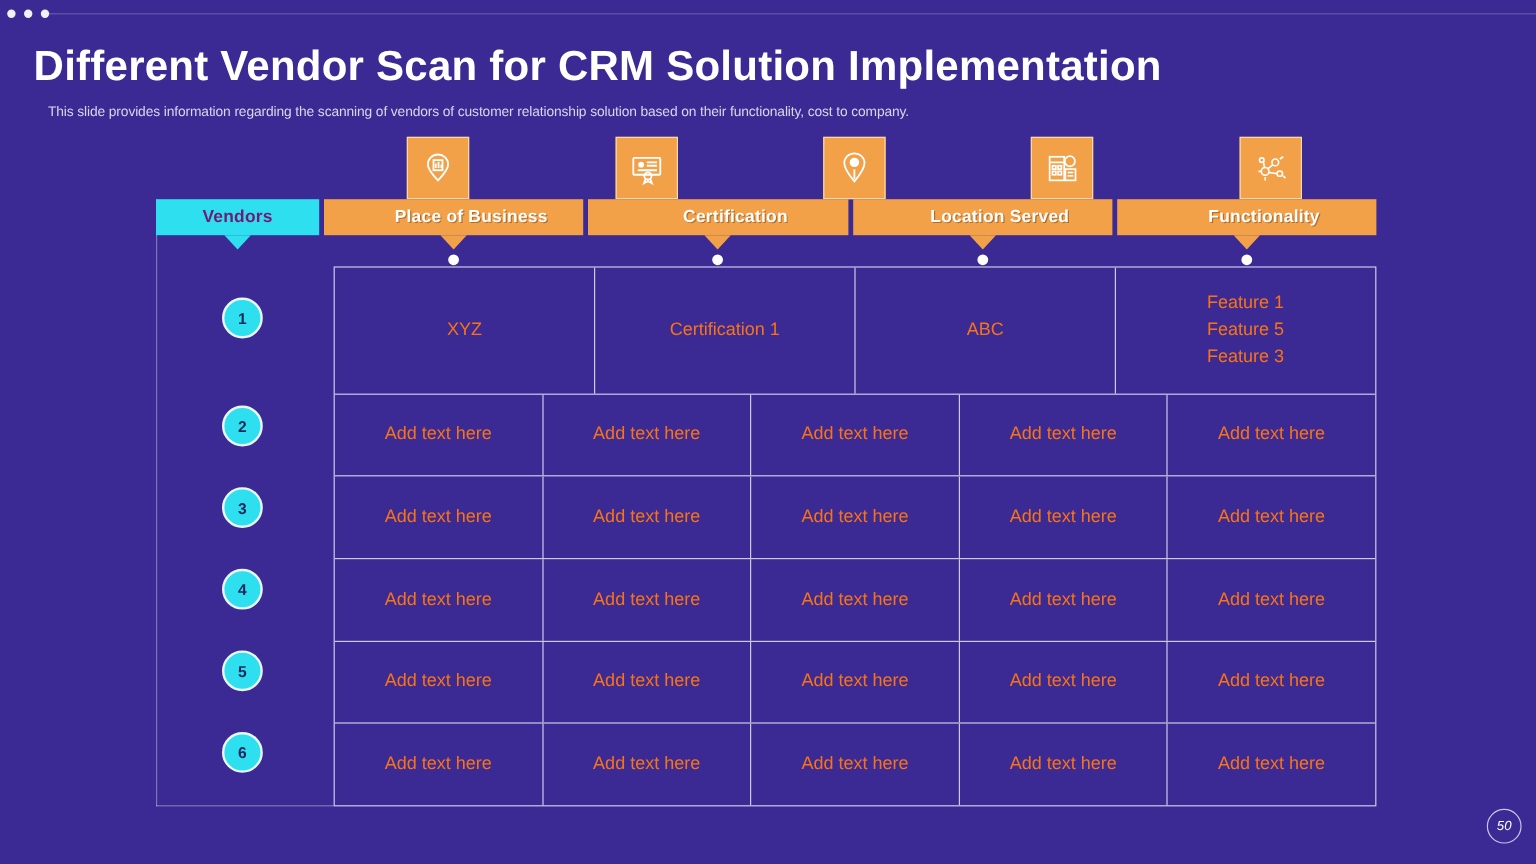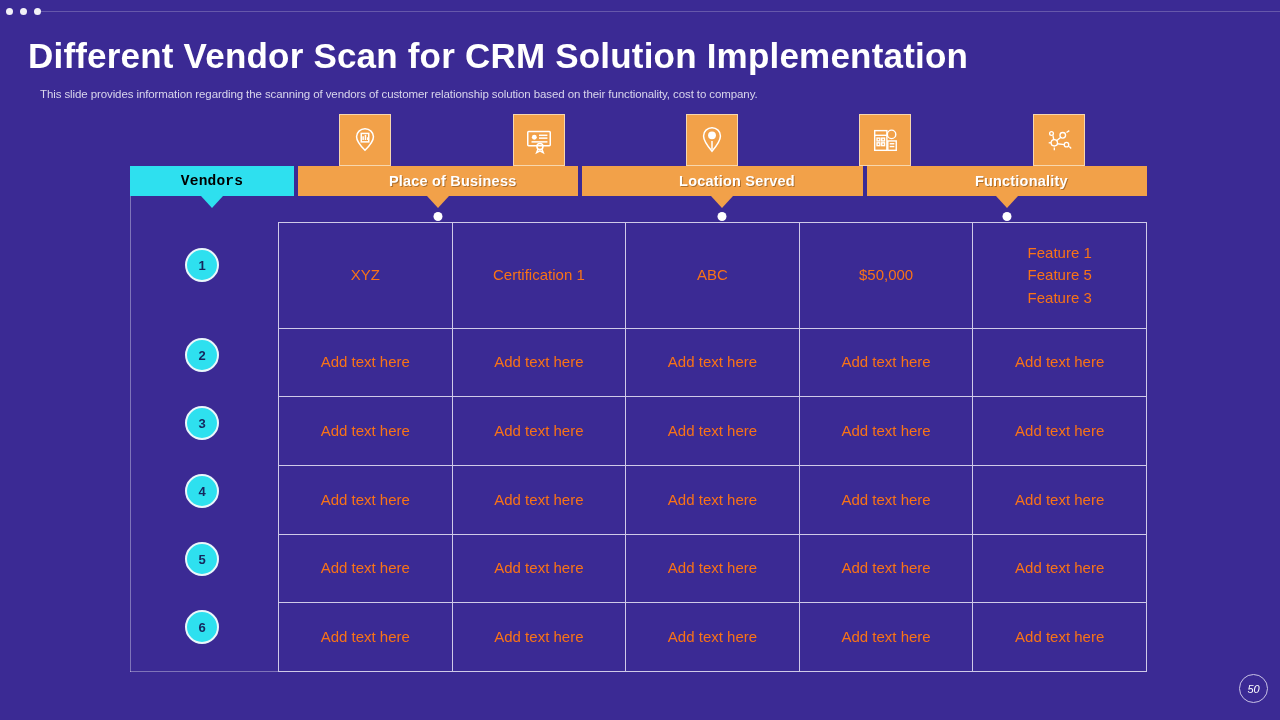--- a/index.html
+++ b/index.html
@@ -70,25 +70,24 @@
     display: flex; align-items: center; justify-content: center;
     position: relative;
     color: #ffffff;
     font-size: 14.5px;
     font-weight: bold;
     letter-spacing: 0.2px;
     text-shadow: 1px 1px 0 rgba(90,50,10,0.45);
   }
   .hcell.vendors {
     background: #2ee0ef;
-    color: #000000;
+    color: #701a75;
     text-shadow: none;
-    width: 164px;
+    width: 136px;
     flex: none;
-    font-family: Liberation Mono, monospace;
   }
   .hcell.orange {
     background: #f2a149;
     flex: 1 1 0;
     margin-left: 4px;
     padding-left: 29px;
   }
 
   
   .harrow {
@@ -258,20 +257,25 @@
     <div class="hcell vendors">
       <span>Vendors</span>
       <span class="harrow"></span>
     </div>
     <div class="hcell orange">
       <span>Place of Business</span>
       <span class="harrow"></span>
       <span class="hdot"></span>
     </div>
     <div class="hcell orange">
+      <span>Certification</span>
+      <span class="harrow"></span>
+      <span class="hdot"></span>
+    </div>
+    <div class="hcell orange">
       <span>Location Served</span>
       <span class="harrow"></span>
       <span class="hdot"></span>
     </div>
     <div class="hcell orange">
       <span>Functionality</span>
       <span class="harrow"></span>
       <span class="hdot"></span>
     </div>
   </div>
@@ -294,21 +298,20 @@
   <div class="numcircle" style="top:610px;">
     <span>6</span>
   </div>
 
   <div id="grid">
 
     <div class="grow tall">
       <div class="gcell">XYZ</div>
       <div class="gcell">Certification 1</div>
       <div class="gcell">ABC</div>
-      <div class="gcell">$50,000</div>
       <div class="gcell">
         <div>
           <span class="multi">Feature 1</span>
           <span class="multi">Feature 5</span>
           <span class="multi">Feature 3</span>
         </div>
       </div>
     </div>
 
     <div class="grow">

